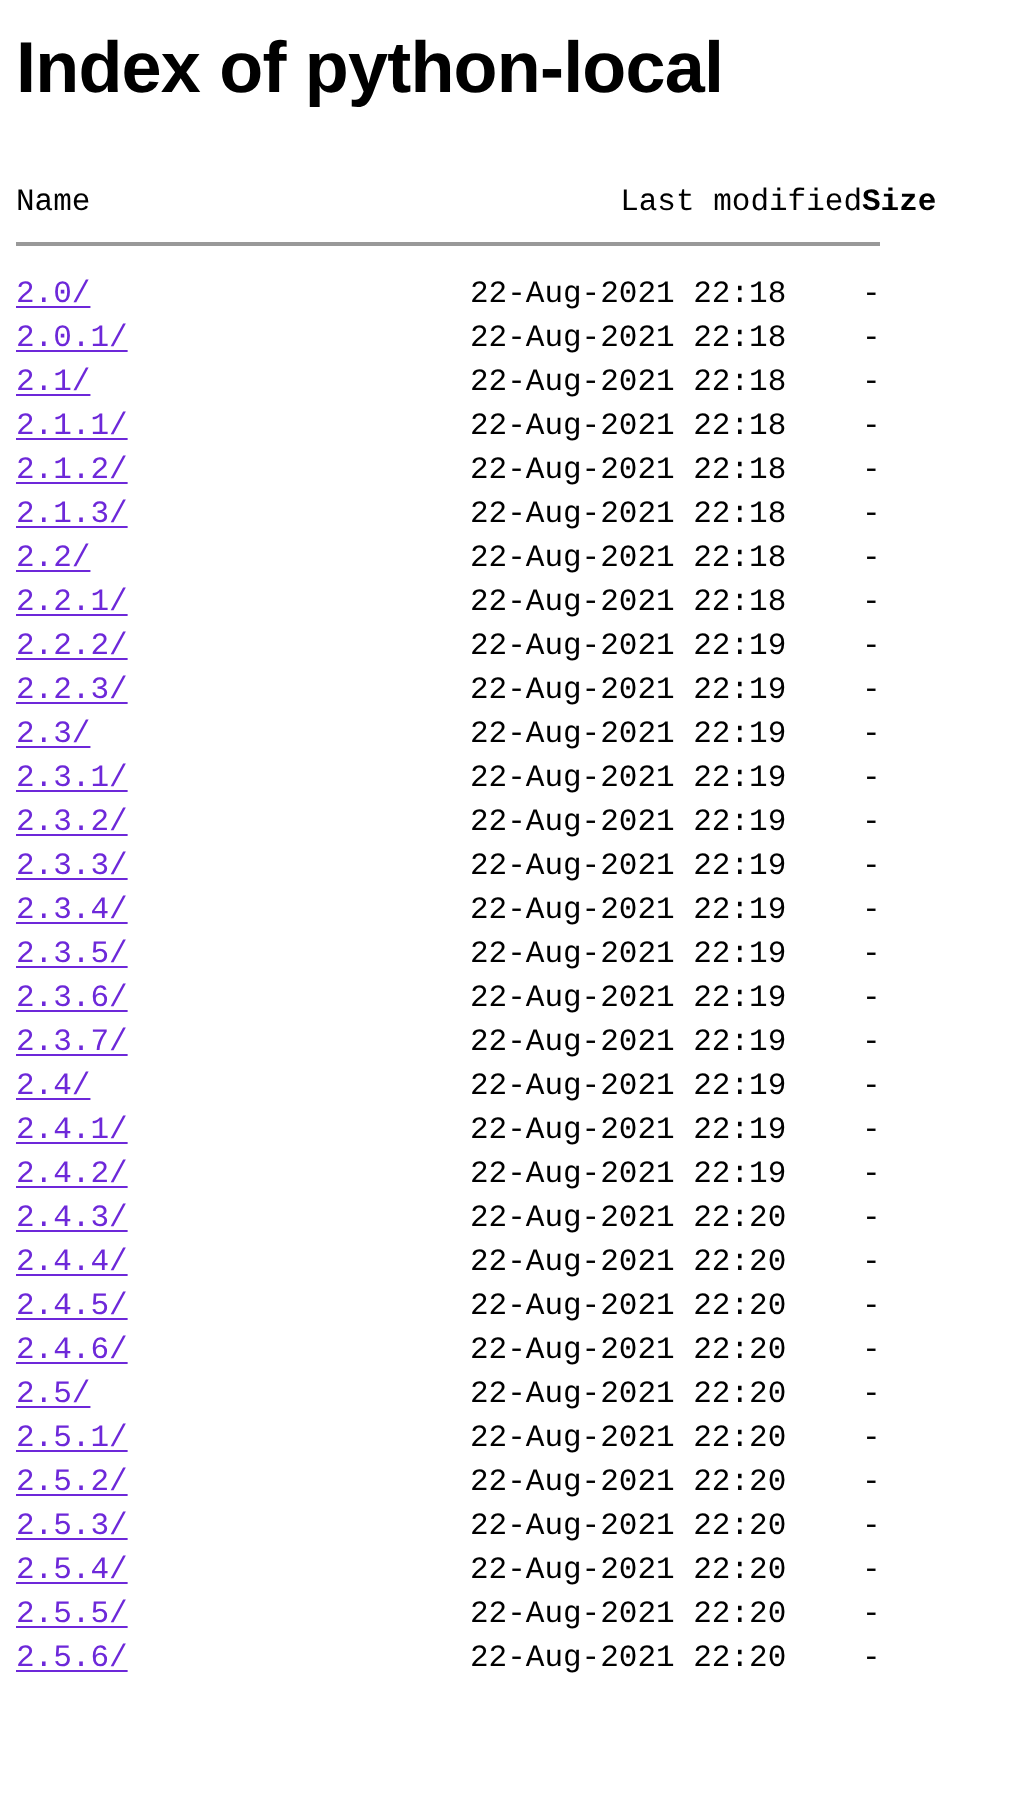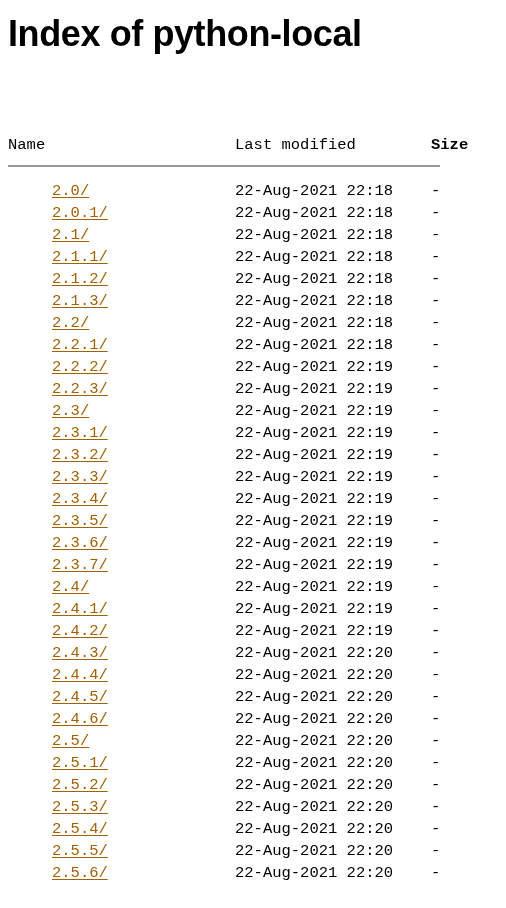--- a/index.html
+++ b/index.html
@@ -53,29 +53,28 @@
     padding: 0;
     height: 0;
     background: none;
   }
   .row {
     display: block;
     height: 22px;
     white-space: pre;
   }
   a.entry-link {
-    color: #a16207;
+    color: #6d28d9;
     text-underline-offset: 2px;
-    margin-left: 44px;
   }
   .col-name { display: inline-block; width: 227px; vertical-align: top; }
   .col-date { display: inline-block; width: 196px; vertical-align: top; }
   .col-size { display: inline-block; vertical-align: top; }
-  .hdr-name { display: inline-block; width: 227px; margin-top: 44px; }
-  .hdr-date { display: inline-block; width: 196px; }
+  .hdr-name { display: inline-block; width: 227px; }
+  .hdr-date { display: inline-block; width: 196px; text-align: right; }
   .hdr-size { display: inline-block; font-weight: bold; }
 </style>
 </head>
 <body>
 
 <div class="page">
 
   <h1 class="index-title">Index of python-local</h1>
 
   <pre class="listing"><span class="header-row"><span class="hdr-name">Name</span><span class="hdr-date">Last modified</span><span class="hdr-size">Size</span></span><hr class="rule"><span id="rows-container"><span class="row"><span class="col-name"><a class="entry-link" href="#">2.0/</a></span><span class="col-date">22-Aug-2021 22:18</span><span class="col-size">-</span></span><span class="row"><span class="col-name"><a class="entry-link" href="#">2.0.1/</a></span><span class="col-date">22-Aug-2021 22:18</span><span class="col-size">-</span></span><span class="row"><span class="col-name"><a class="entry-link" href="#">2.1/</a></span><span class="col-date">22-Aug-2021 22:18</span><span class="col-size">-</span></span><span class="row"><span class="col-name"><a class="entry-link" href="#">2.1.1/</a></span><span class="col-date">22-Aug-2021 22:18</span><span class="col-size">-</span></span><span class="row"><span class="col-name"><a class="entry-link" href="#">2.1.2/</a></span><span class="col-date">22-Aug-2021 22:18</span><span class="col-size">-</span></span><span class="row"><span class="col-name"><a class="entry-link" href="#">2.1.3/</a></span><span class="col-date">22-Aug-2021 22:18</span><span class="col-size">-</span></span><span class="row"><span class="col-name"><a class="entry-link" href="#">2.2/</a></span><span class="col-date">22-Aug-2021 22:18</span><span class="col-size">-</span></span><span class="row"><span class="col-name"><a class="entry-link" href="#">2.2.1/</a></span><span class="col-date">22-Aug-2021 22:18</span><span class="col-size">-</span></span><span class="row"><span class="col-name"><a class="entry-link" href="#">2.2.2/</a></span><span class="col-date">22-Aug-2021 22:19</span><span class="col-size">-</span></span><span class="row"><span class="col-name"><a class="entry-link" href="#">2.2.3/</a></span><span class="col-date">22-Aug-2021 22:19</span><span class="col-size">-</span></span><span class="row"><span class="col-name"><a class="entry-link" href="#">2.3/</a></span><span class="col-date">22-Aug-2021 22:19</span><span class="col-size">-</span></span><span class="row"><span class="col-name"><a class="entry-link" href="#">2.3.1/</a></span><span class="col-date">22-Aug-2021 22:19</span><span class="col-size">-</span></span><span class="row"><span class="col-name"><a class="entry-link" href="#">2.3.2/</a></span><span class="col-date">22-Aug-2021 22:19</span><span class="col-size">-</span></span><span class="row"><span class="col-name"><a class="entry-link" href="#">2.3.3/</a></span><span class="col-date">22-Aug-2021 22:19</span><span class="col-size">-</span></span><span class="row"><span class="col-name"><a class="entry-link" href="#">2.3.4/</a></span><span class="col-date">22-Aug-2021 22:19</span><span class="col-size">-</span></span><span class="row"><span class="col-name"><a class="entry-link" href="#">2.3.5/</a></span><span class="col-date">22-Aug-2021 22:19</span><span class="col-size">-</span></span><span class="row"><span class="col-name"><a class="entry-link" href="#">2.3.6/</a></span><span class="col-date">22-Aug-2021 22:19</span><span class="col-size">-</span></span><span class="row"><span class="col-name"><a class="entry-link" href="#">2.3.7/</a></span><span class="col-date">22-Aug-2021 22:19</span><span class="col-size">-</span></span><span class="row"><span class="col-name"><a class="entry-link" href="#">2.4/</a></span><span class="col-date">22-Aug-2021 22:19</span><span class="col-size">-</span></span><span class="row"><span class="col-name"><a class="entry-link" href="#">2.4.1/</a></span><span class="col-date">22-Aug-2021 22:19</span><span class="col-size">-</span></span><span class="row"><span class="col-name"><a class="entry-link" href="#">2.4.2/</a></span><span class="col-date">22-Aug-2021 22:19</span><span class="col-size">-</span></span><span class="row"><span class="col-name"><a class="entry-link" href="#">2.4.3/</a></span><span class="col-date">22-Aug-2021 22:20</span><span class="col-size">-</span></span><span class="row"><span class="col-name"><a class="entry-link" href="#">2.4.4/</a></span><span class="col-date">22-Aug-2021 22:20</span><span class="col-size">-</span></span><span class="row"><span class="col-name"><a class="entry-link" href="#">2.4.5/</a></span><span class="col-date">22-Aug-2021 22:20</span><span class="col-size">-</span></span><span class="row"><span class="col-name"><a class="entry-link" href="#">2.4.6/</a></span><span class="col-date">22-Aug-2021 22:20</span><span class="col-size">-</span></span><span class="row"><span class="col-name"><a class="entry-link" href="#">2.5/</a></span><span class="col-date">22-Aug-2021 22:20</span><span class="col-size">-</span></span><span class="row"><span class="col-name"><a class="entry-link" href="#">2.5.1/</a></span><span class="col-date">22-Aug-2021 22:20</span><span class="col-size">-</span></span><span class="row"><span class="col-name"><a class="entry-link" href="#">2.5.2/</a></span><span class="col-date">22-Aug-2021 22:20</span><span class="col-size">-</span></span><span class="row"><span class="col-name"><a class="entry-link" href="#">2.5.3/</a></span><span class="col-date">22-Aug-2021 22:20</span><span class="col-size">-</span></span><span class="row"><span class="col-name"><a class="entry-link" href="#">2.5.4/</a></span><span class="col-date">22-Aug-2021 22:20</span><span class="col-size">-</span></span><span class="row"><span class="col-name"><a class="entry-link" href="#">2.5.5/</a></span><span class="col-date">22-Aug-2021 22:20</span><span class="col-size">-</span></span><span class="row"><span class="col-name"><a class="entry-link" href="#">2.5.6/</a></span><span class="col-date">22-Aug-2021 22:20</span><span class="col-size">-</span></span></span></pre>

